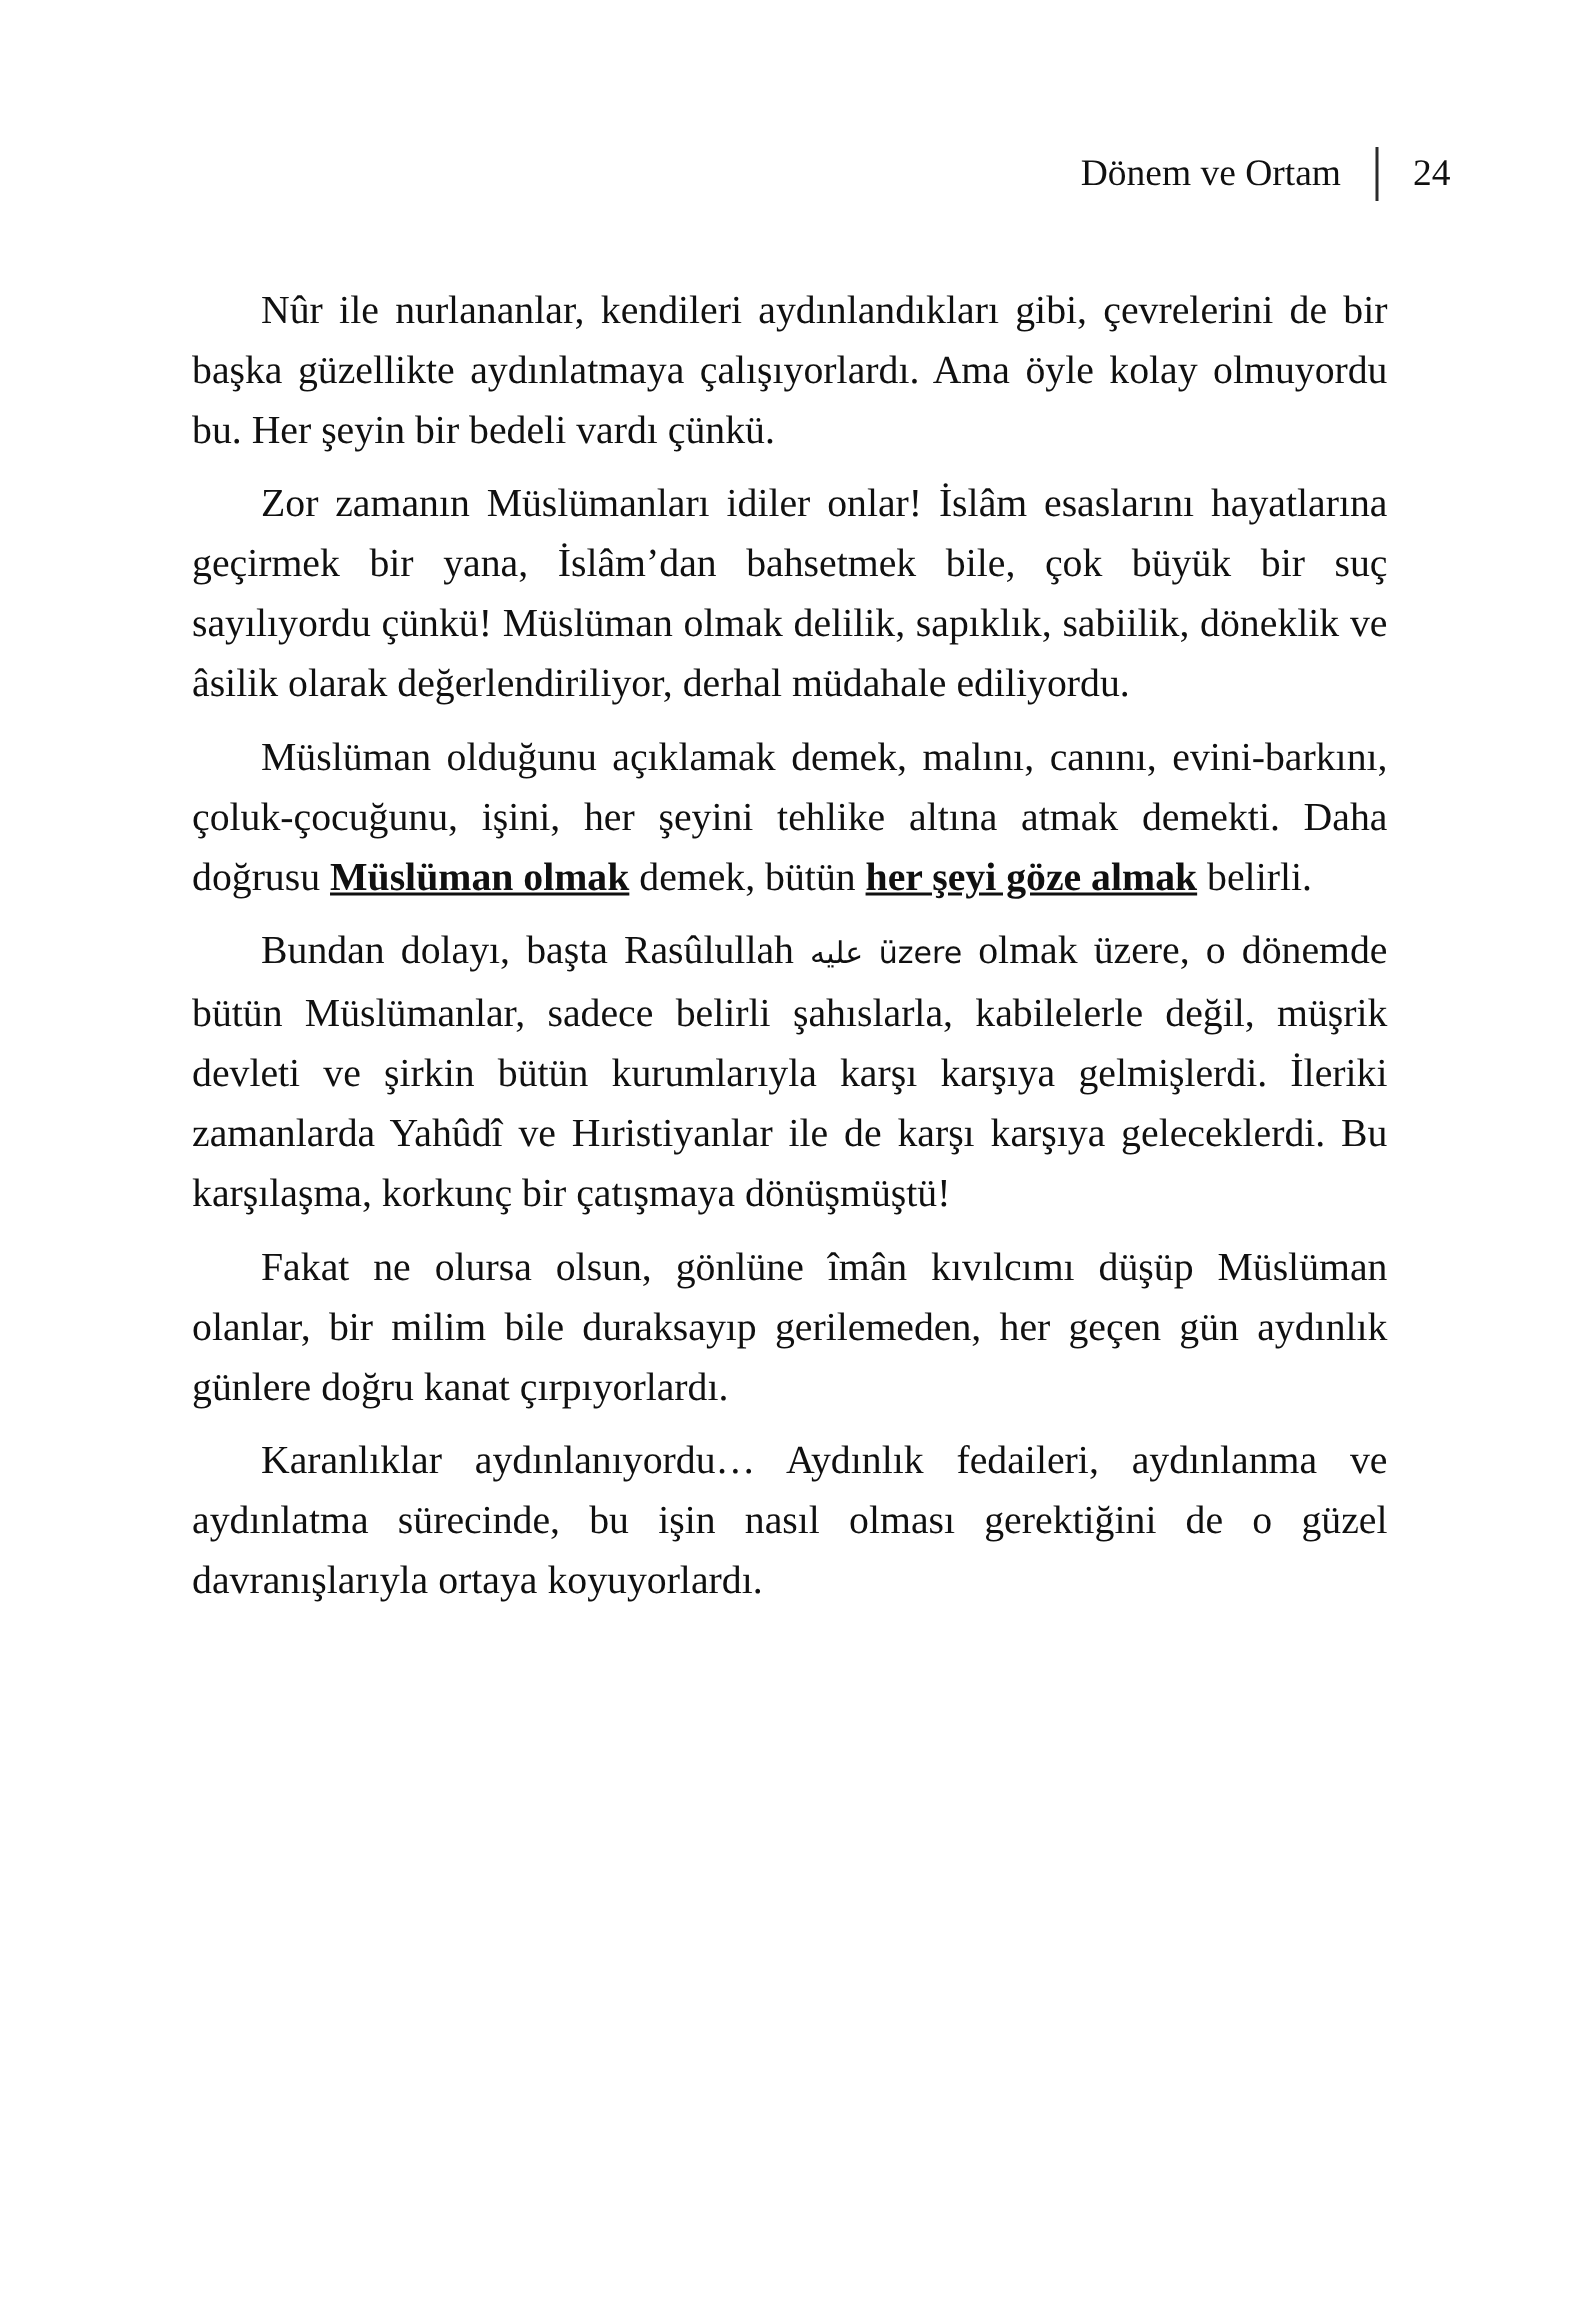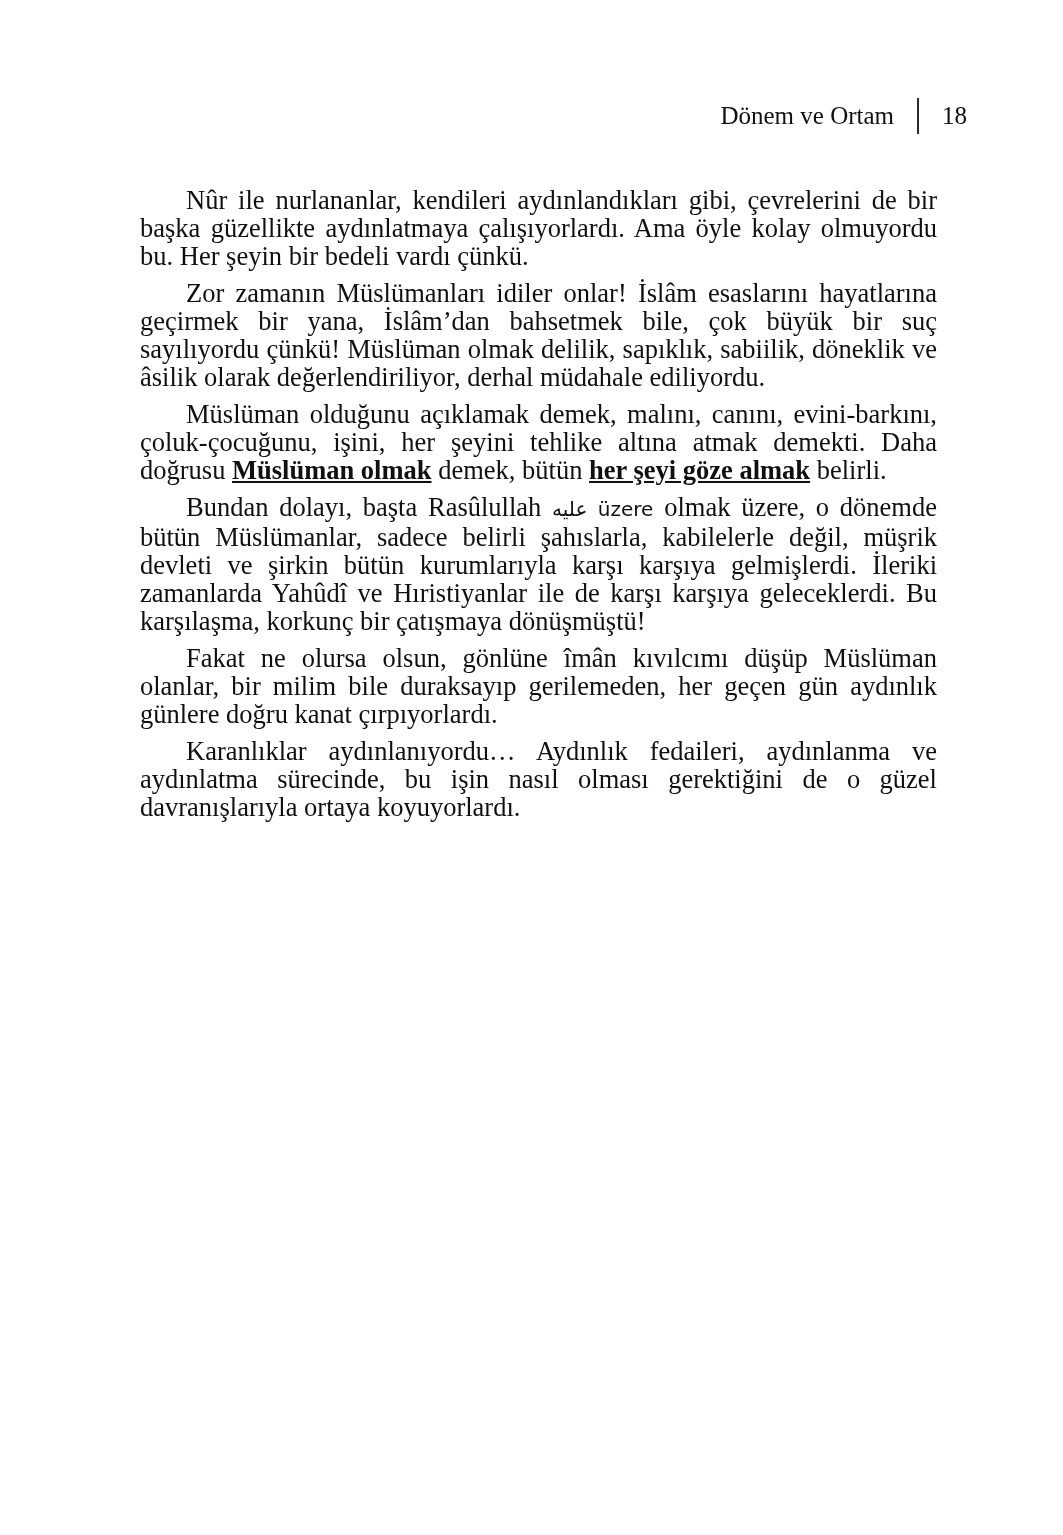--- a/index.html
+++ b/index.html
@@ -26,24 +26,24 @@
   }
   .header-divider {
     display: inline-block;
     width: 2px;
     height: 36px;
     background: #2b2b2b;
   }
   .body-text {
     position: absolute;
     top: 186px;
-    left: 140px;
+    left: 128px;
     width: 797px;
     font-size: 26.5px;
-    line-height: 28px;
+    line-height: 40px;
     text-align: justify;
     color: #101010;
   }
   .body-text p {
     margin: 0 0 9px 0;
     text-indent: 46px;
   }
   .bold { font-weight: bold; text-decoration: underline; }
   .honorific {
     font-family: "DejaVu Sans", sans-serif;
@@ -51,21 +51,21 @@
     white-space: nowrap;
   }
 </style>
 </head>
 <body>
 
 <div class="page">
   <header class="page-header">
     <span class="header-title">Dönem ve Ortam</span>
     <span class="header-divider"></span>
-    <span class="page-number">18</span>
+    <span class="page-number">24</span>
   </header>
   <main class="body-text">
       <p><span>Nûr ile nurlananlar, kendileri aydınlandıkları gibi, çevrelerini de bir başka güzellikte aydınlatmaya çalışıyorlardı. Ama öyle kolay olmuyordu bu. Her şeyin bir bedeli vardı çünkü.</span></p>
       <p><span>Zor zamanın Müslümanları idiler onlar! İslâm esaslarını hayatlarına geçirmek bir yana, İslâm’dan bahsetmek bile, çok büyük bir suç sayılıyordu çünkü! Müslüman olmak delilik, sapıklık, sabiilik, döneklik ve âsilik olarak değerlendiriliyor, derhal müdahale ediliyordu.</span></p>
       <p><span>Müslüman olduğunu açıklamak demek, malını, canını, evini-barkını, çoluk-çocuğunu, işini, her şeyini tehlike altına atmak demekti. Daha doğrusu </span><span class="bold">Müslüman olmak</span><span> demek, bütün </span><span class="bold">her şeyi göze almak</span><span> belirli.</span></p>
       <p><span>Bundan dolayı, başta Rasûlullah </span><span class="honorific">عليه üzere</span><span> olmak üzere, o dönemde bütün Müslümanlar, sadece belirli şahıslarla, kabilelerle değil, müşrik devleti ve şirkin bütün kurumlarıyla karşı karşıya gelmişlerdi. İleriki zamanlarda Yahûdî ve Hıristiyanlar ile de karşı karşıya geleceklerdi. Bu karşılaşma, korkunç bir çatışmaya dönüşmüştü!</span></p>
       <p><span>Fakat ne olursa olsun, gönlüne îmân kıvılcımı düşüp Müslüman olanlar, bir milim bile duraksayıp gerilemeden, her geçen gün aydınlık günlere doğru kanat çırpıyorlardı.</span></p>
       <p><span>Karanlıklar aydınlanıyordu… Aydınlık fedaileri, aydınlanma ve aydınlatma sürecinde, bu işin nasıl olması gerektiğini de o güzel davranışlarıyla ortaya koyuyorlardı.</span></p>
     </main>
 </div>

